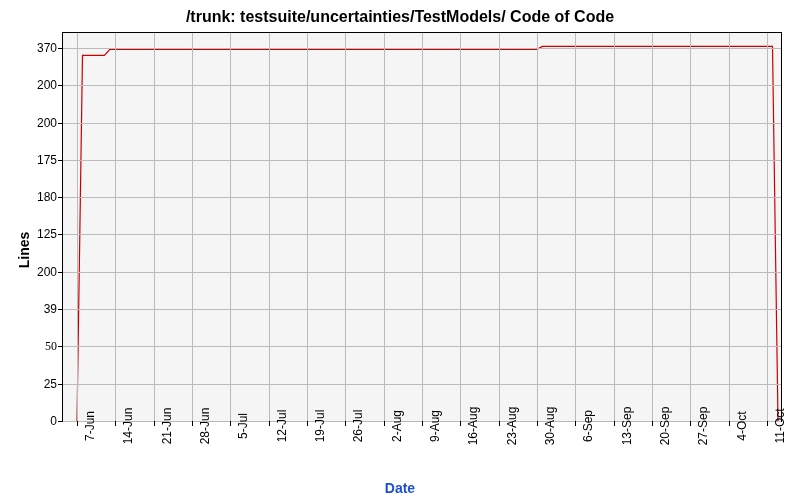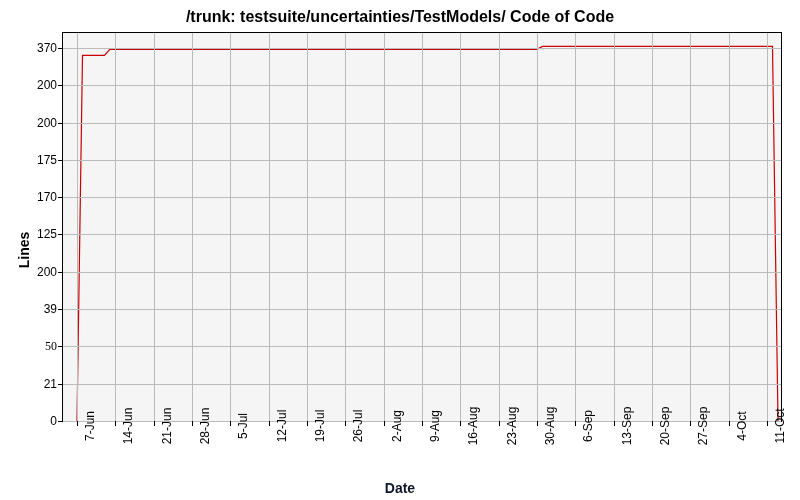--- a/index.html
+++ b/index.html
@@ -45,21 +45,21 @@
     color: #000;
   }
   .x-axis-label {
     position: absolute;
     bottom: 4px;
     left: 0;
     right: 0;
     text-align: center;
     font-weight: bold;
     font-size: 14px;
-    color: #0f172a;
+    color: #1d4ed8;
   }
   .y-tick {
     position: absolute;
     right: 100%;
     padding-right: 6px;
     font-size: 12px;
     color: #000;
     transform: translateY(-50%);
     white-space: nowrap;
   }
@@ -119,36 +119,36 @@
   <div class="y-axis-label">Lines</div>
   <div class="x-axis-label">Date</div>
   <div class="plot-area" id="plot">
     <svg class="data-line" id="line-svg" preserveAspectRatio="none" viewBox="0 0 718 388">
         <path d="M14.0 388.0 L19.5 22.4 L41.4 22.4 L46.9 16.4 L474.0 16.4 L479.5 13.4 L709.5 13.4 L715.0 388.0 " fill="none" stroke="#cc0000" stroke-width="1.2"></path>
       </svg>
   <div class="gridline-h" style="top: 388px;"></div>
       <div class="y-tick" style="top: 388px;">0</div>
       <div class="y-tick-mark" style="top: 388px;"></div>
       <div class="gridline-h" style="top: 350.692px;"></div>
-      <div class="y-tick" style="top: 350.692px;">21</div>
+      <div class="y-tick" style="top: 350.692px;">25</div>
       <div class="y-tick-mark" style="top: 350.692px;"></div>
       <div class="gridline-h" style="top: 313.385px;"></div>
       <div class="y-tick" style="top: 313.385px; font-family: Liberation Serif, serif;">50</div>
       <div class="y-tick-mark" style="top: 313.385px;"></div>
       <div class="gridline-h" style="top: 276.077px;"></div>
       <div class="y-tick" style="top: 276.077px;">39</div>
       <div class="y-tick-mark" style="top: 276.077px;"></div>
       <div class="gridline-h" style="top: 238.769px;"></div>
       <div class="y-tick" style="top: 238.769px;">200</div>
       <div class="y-tick-mark" style="top: 238.769px;"></div>
       <div class="gridline-h" style="top: 201.462px;"></div>
       <div class="y-tick" style="top: 201.462px;">125</div>
       <div class="y-tick-mark" style="top: 201.462px;"></div>
       <div class="gridline-h" style="top: 164.154px;"></div>
-      <div class="y-tick" style="top: 164.154px;">170</div>
+      <div class="y-tick" style="top: 164.154px;">180</div>
       <div class="y-tick-mark" style="top: 164.154px;"></div>
       <div class="gridline-h" style="top: 126.846px;"></div>
       <div class="y-tick" style="top: 126.846px;">175</div>
       <div class="y-tick-mark" style="top: 126.846px;"></div>
       <div class="gridline-h" style="top: 89.5385px;"></div>
       <div class="y-tick" style="top: 89.5385px;">200</div>
       <div class="y-tick-mark" style="top: 89.5385px;"></div>
       <div class="gridline-h" style="top: 52.2308px;"></div>
       <div class="y-tick" style="top: 52.2308px;">200</div>
       <div class="y-tick-mark" style="top: 52.2308px;"></div>

